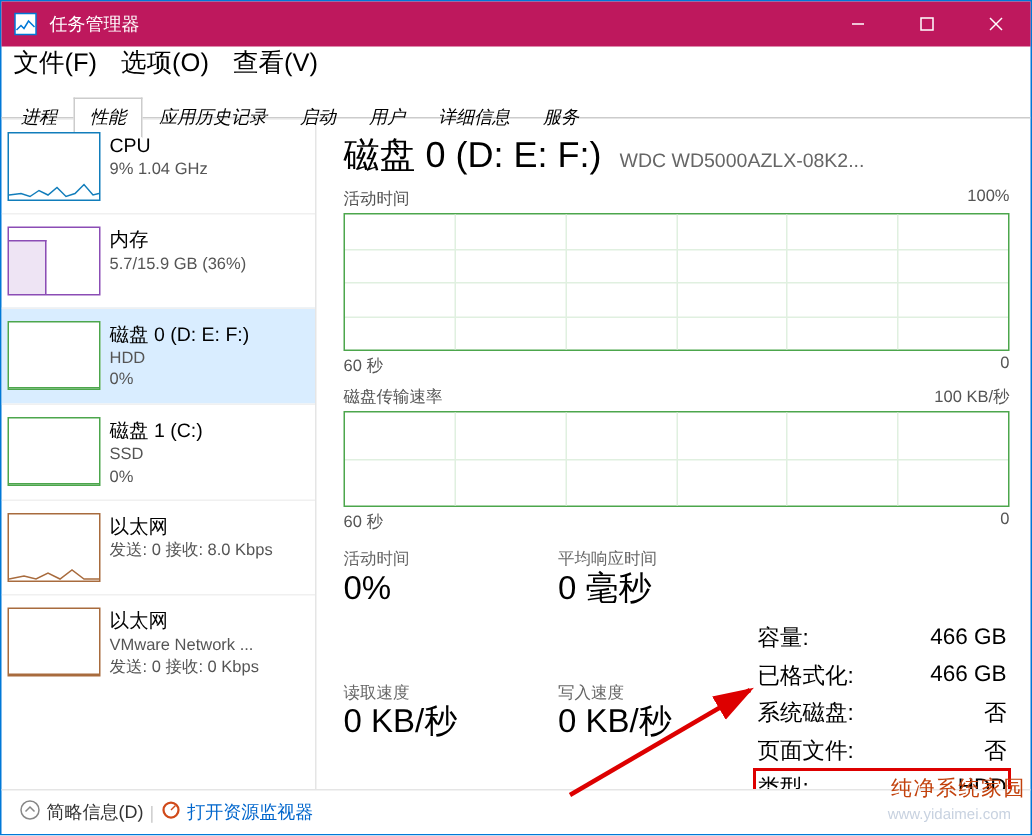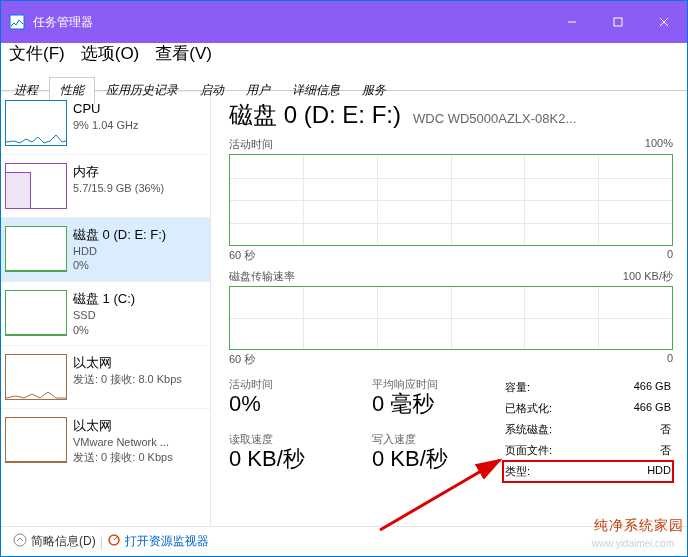--- a/index.html
+++ b/index.html
@@ -1,18 +1,18 @@
 <!DOCTYPE html>
 <html><head>
 <meta charset="utf-8">
 <style>
 * { margin: 0; padding: 0; box-sizing: border-box; font-family: "Microsoft YaHei", "Segoe UI", sans-serif; }
 body { background: #fff; width: 688px; height: 557px; overflow: hidden; position: relative; }
 .window { width: 688px; height: 557px; border: 1px solid #0078d7; display: flex; flex-direction: column; background: #fff; }
-.titlebar { height: 42px; background: #8b5cf6; color: #fff; display: flex; align-items: center; font-size: 12px; }
+.titlebar { height: 30px; background: #be185d; color: #fff; display: flex; align-items: center; font-size: 12px; }
 .titlebar-icon { width: 16px; height: 16px; margin: 0 8px; }
 .titlebar-title { flex: 1; }
 .win-controls { display: flex; height: 100%; }
 .win-btn { width: 46px; display: flex; align-items: center; justify-content: center; }
 .menubar { height: 20px; display: flex; align-items: center; padding: 0 6px; font-size: 17px; gap: 12px; }
 .menuitem { padding: 1px 2px; }
 .tabbar { display: flex; border-bottom: 1px solid #ccc; font-size: 12px; padding: 0 2px; }
 .tab { padding: 4px 10px; border: 1px solid transparent; position: relative; top: 14px; font-style: italic; }
 .tab.active { border: 1px solid #ccc; border-bottom: 1px solid #fff; background: #fff; }
 .content { flex: 1; display: flex; overflow: hidden; }
@@ -38,21 +38,21 @@
 .chart-block { margin-top: 6px; }
 .chart-hdr { display: flex; justify-content: space-between; font-size: 11px; color: #555; }
 .chart-box { border: 1px solid #4ca64c; height: 92px; background: #fff; position: relative; margin-top: 2px; }
 .chart-box.small { height: 64px; }
 .grid-line { position: absolute; background: #e0f0e0; }
 .chart-foot { font-size: 11px; color: #555; margin-top: 2px; display: flex; justify-content: space-between; }
 .stats { display: flex; margin-top: 10px; gap: 12px; font-size: 11px; }
 .stats-left { flex: 1; display: grid; grid-template-columns: auto auto; gap: 4px 24px; align-items: start; }
 .stat-cell .label { color: #666; font-size: 11px; }
 .stat-cell .value { font-size: 22px; line-height: 1.1; }
-.stats-right { width: 170px; font-size: 11px; }
+.stats-right { width: 170px; font-size: 15px; margin-top: 48px; }
 .kv-row { display: flex; justify-content: space-between; padding: 3px 2px; }
 .kv-row.hilite { outline: 2px solid #d00; outline-offset: -1px; gap: 26px; }
 .footer { border-top: 1px solid #e5e5e5; padding: 6px 12px; display: flex; align-items: center; gap: 4px; font-size: 12px; color: #333; }
 .footer .exp-icon { color: #555; }
 .footer .link { color: #0066cc; }
 .arrow { position: absolute; pointer-events: none; }
 .watermark { position: absolute; right: 4px; bottom: 22px; font-size: 14px; color: #c2410c; pointer-events: none; letter-spacing: 1px; text-align: right; }
 .watermark-sub { position: absolute; right: 14px; bottom: 8px; font-size: 10px; color: #c8d2e0; pointer-events: none; }
 </style>
 </head>

